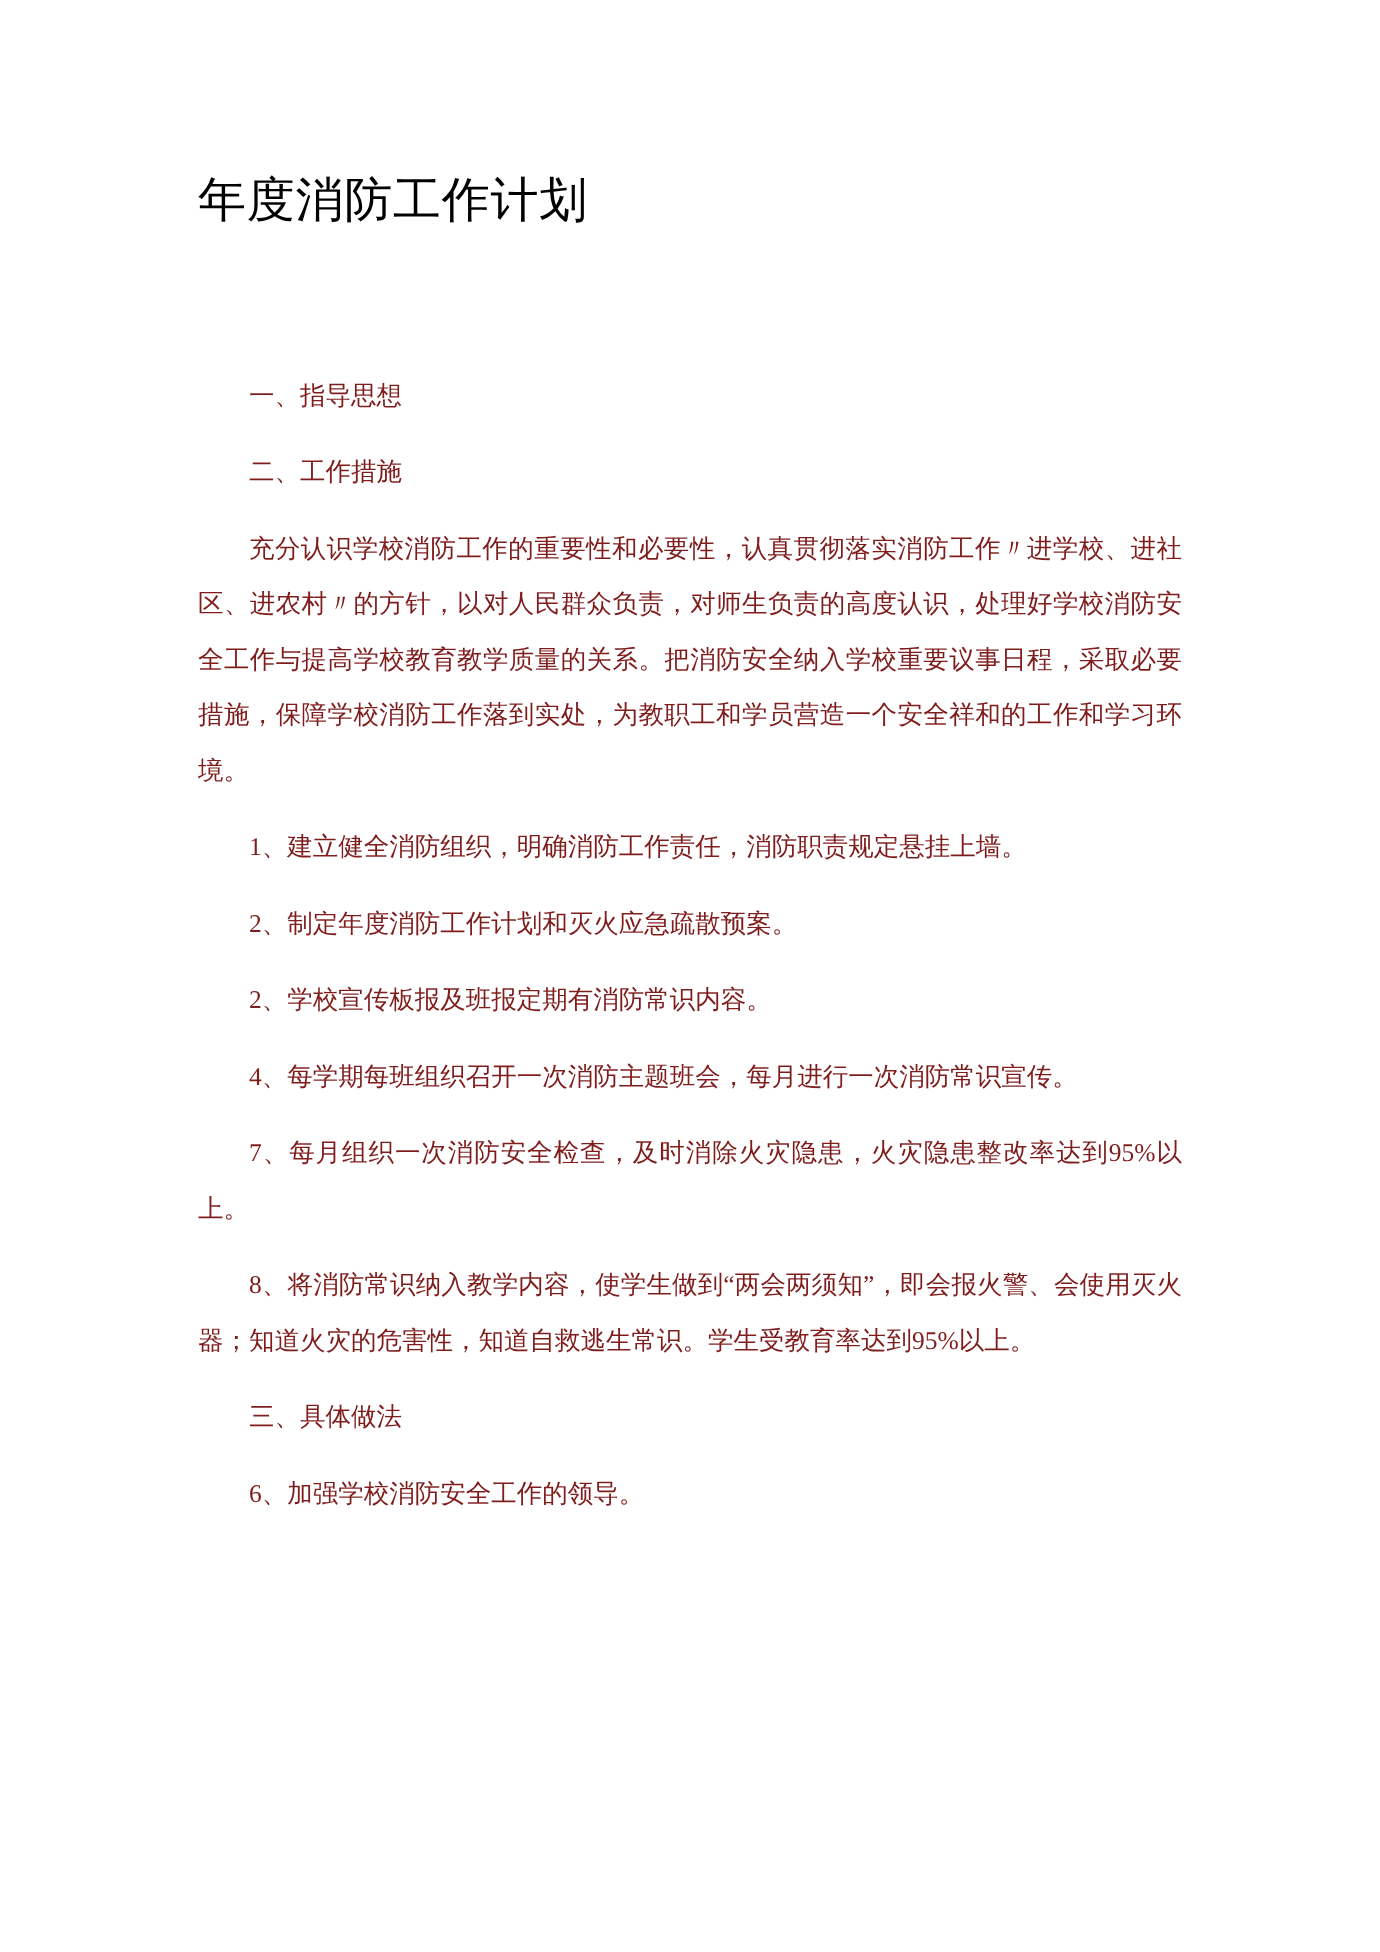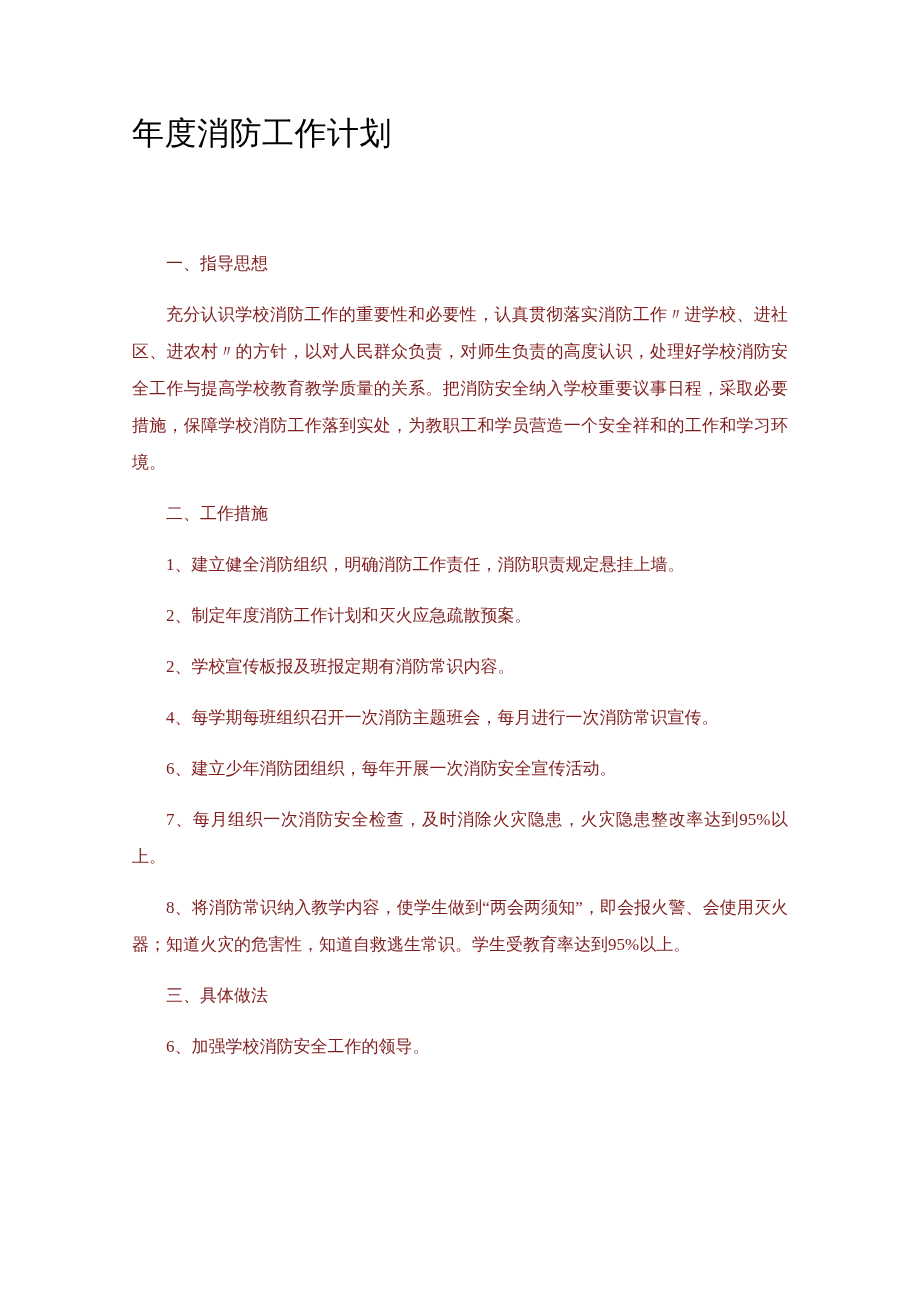--- a/index.html
+++ b/index.html
@@ -44,25 +44,24 @@
     word-break: break-all;
   }
 </style>
 </head>
 <body>
 
 <div class="page">
   <h1 class="doc-title">年度消防工作计划</h1>
   <div class="doc-body">
       <p class="para">一、指导思想</p>
+      <p class="para">二、工作措施</p>
       <p class="para">充分认识学校消防工作的重要性和必要性，认真贯彻落实消防工作〃进学校、进社区、进农村〃的方针，以对人民群众负责，对师生负责的高度认识，处理好学校消防安全工作与提高学校教育教学质量的关系。把消防安全纳入学校重要议事日程，采取必要措施，保障学校消防工作落到实处，为教职工和学员营造一个安全祥和的工作和学习环境。</p>
-      <p class="para">二、工作措施</p>
       <p class="para">1、建立健全消防组织，明确消防工作责任，消防职责规定悬挂上墙。</p>
       <p class="para">2、制定年度消防工作计划和灭火应急疏散预案。</p>
       <p class="para">2、学校宣传板报及班报定期有消防常识内容。</p>
       <p class="para">4、每学期每班组织召开一次消防主题班会，每月进行一次消防常识宣传。</p>
-      <p class="para">6、建立少年消防团组织，每年开展一次消防安全宣传活动。</p>
       <p class="para">7、每月组织一次消防安全检查，及时消除火灾隐患，火灾隐患整改率达到95%以上。</p>
       <p class="para">8、将消防常识纳入教学内容，使学生做到“两会两须知”，即会报火警、会使用灭火器；知道火灾的危害性，知道自救逃生常识。学生受教育率达到95%以上。</p>
       <p class="para">三、具体做法</p>
       <p class="para">6、加强学校消防安全工作的领导。</p>
     </div>
 </div>
 
 </body></html>

